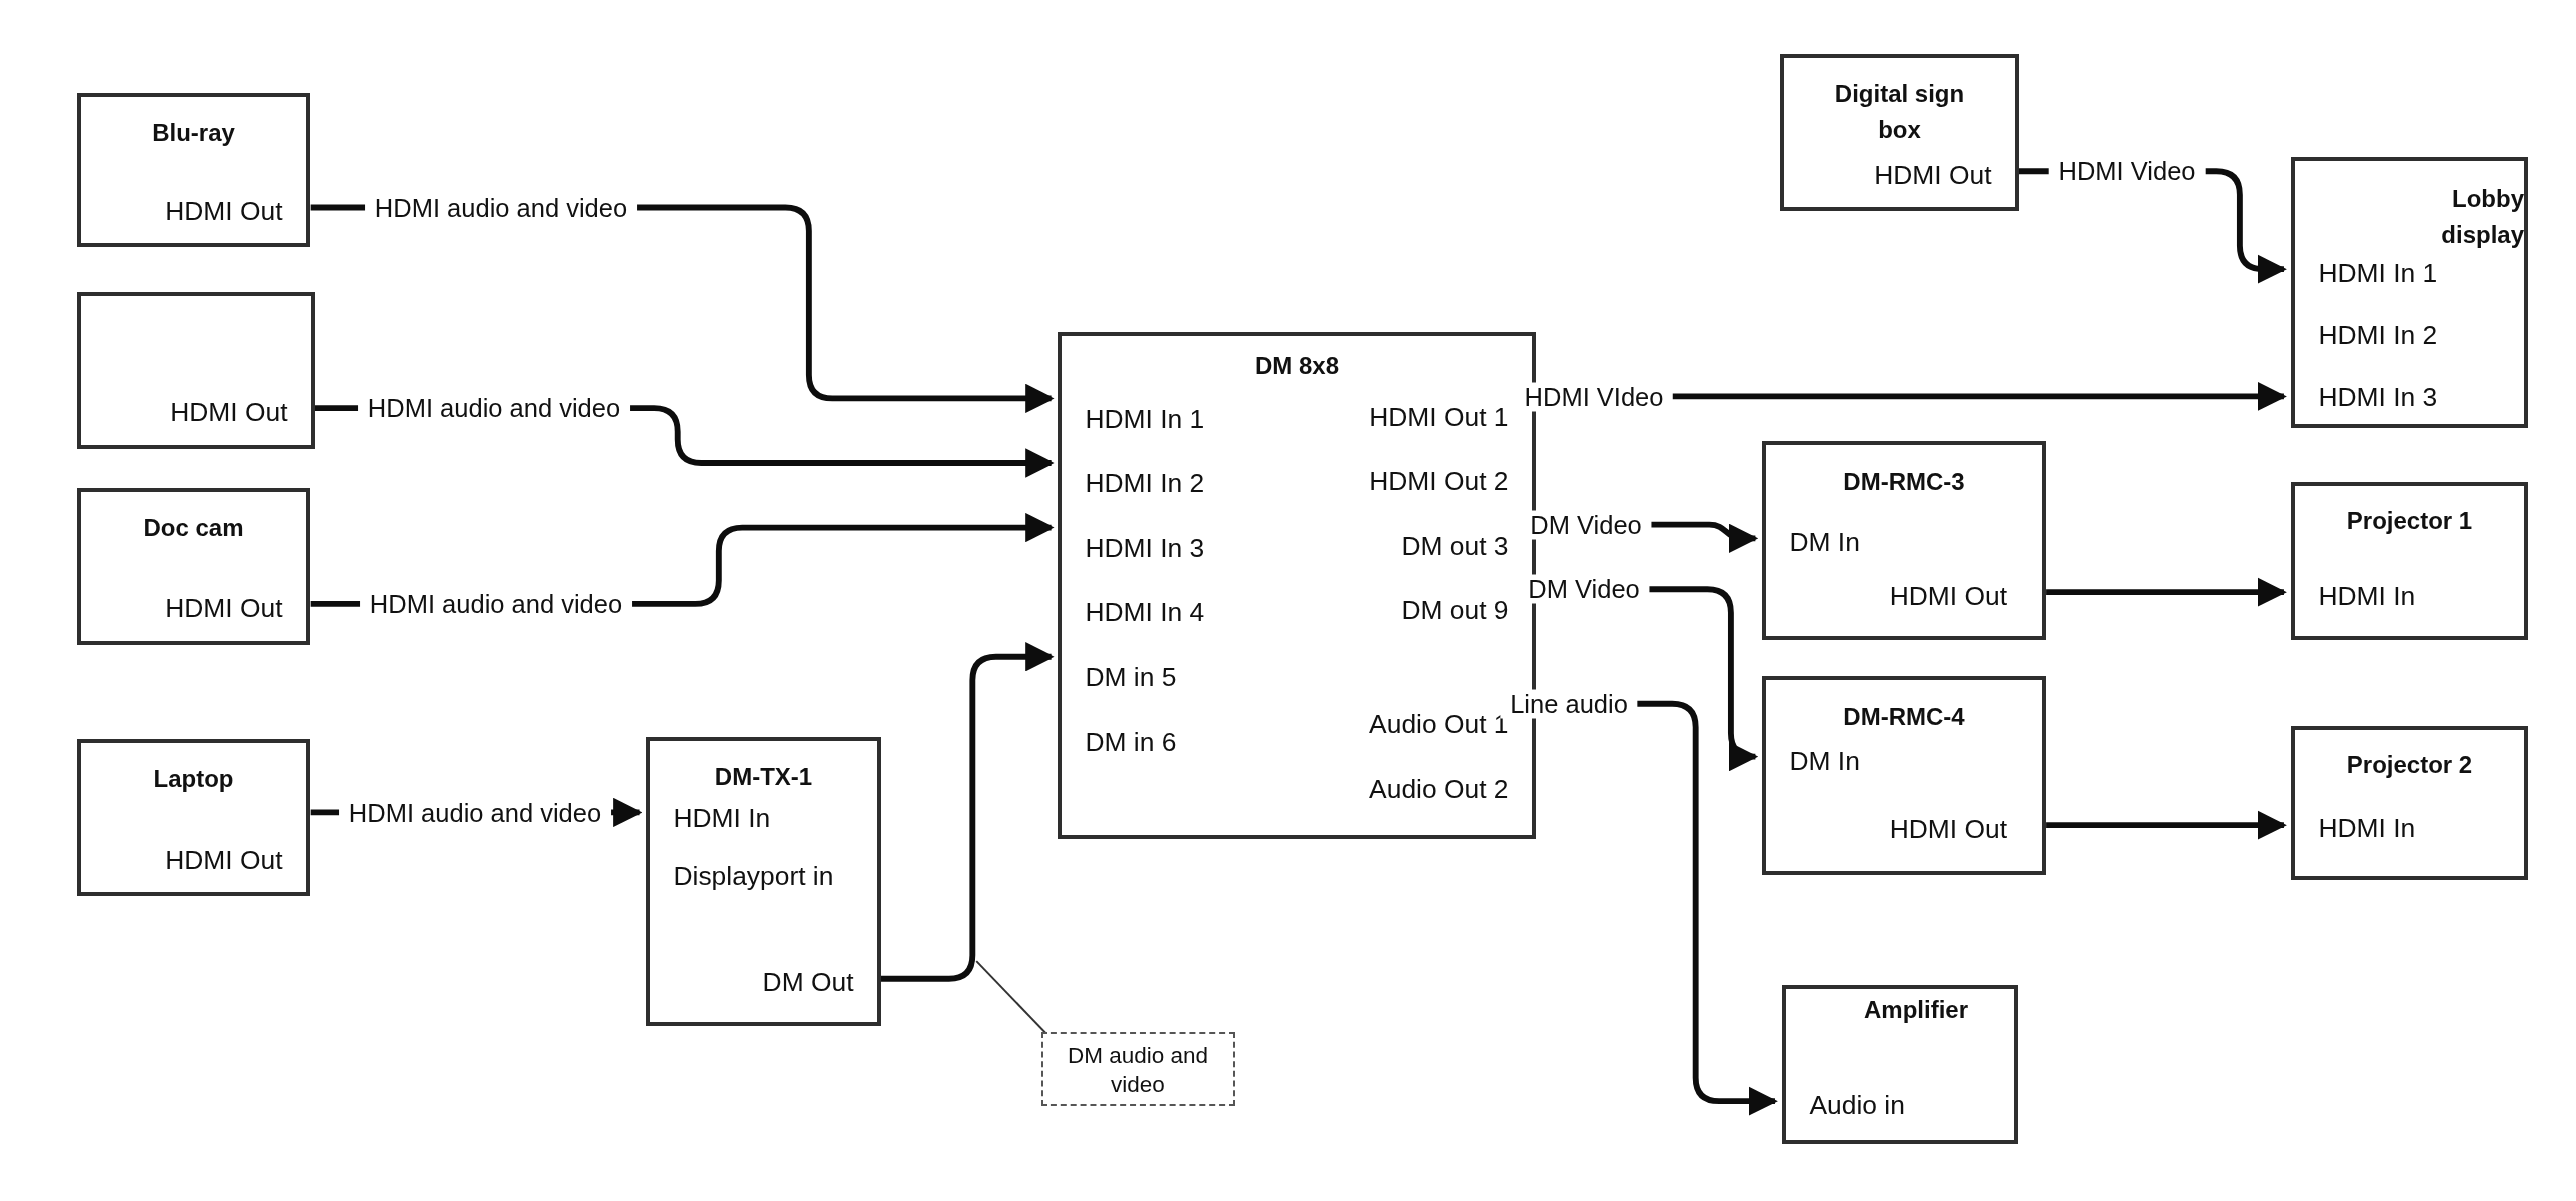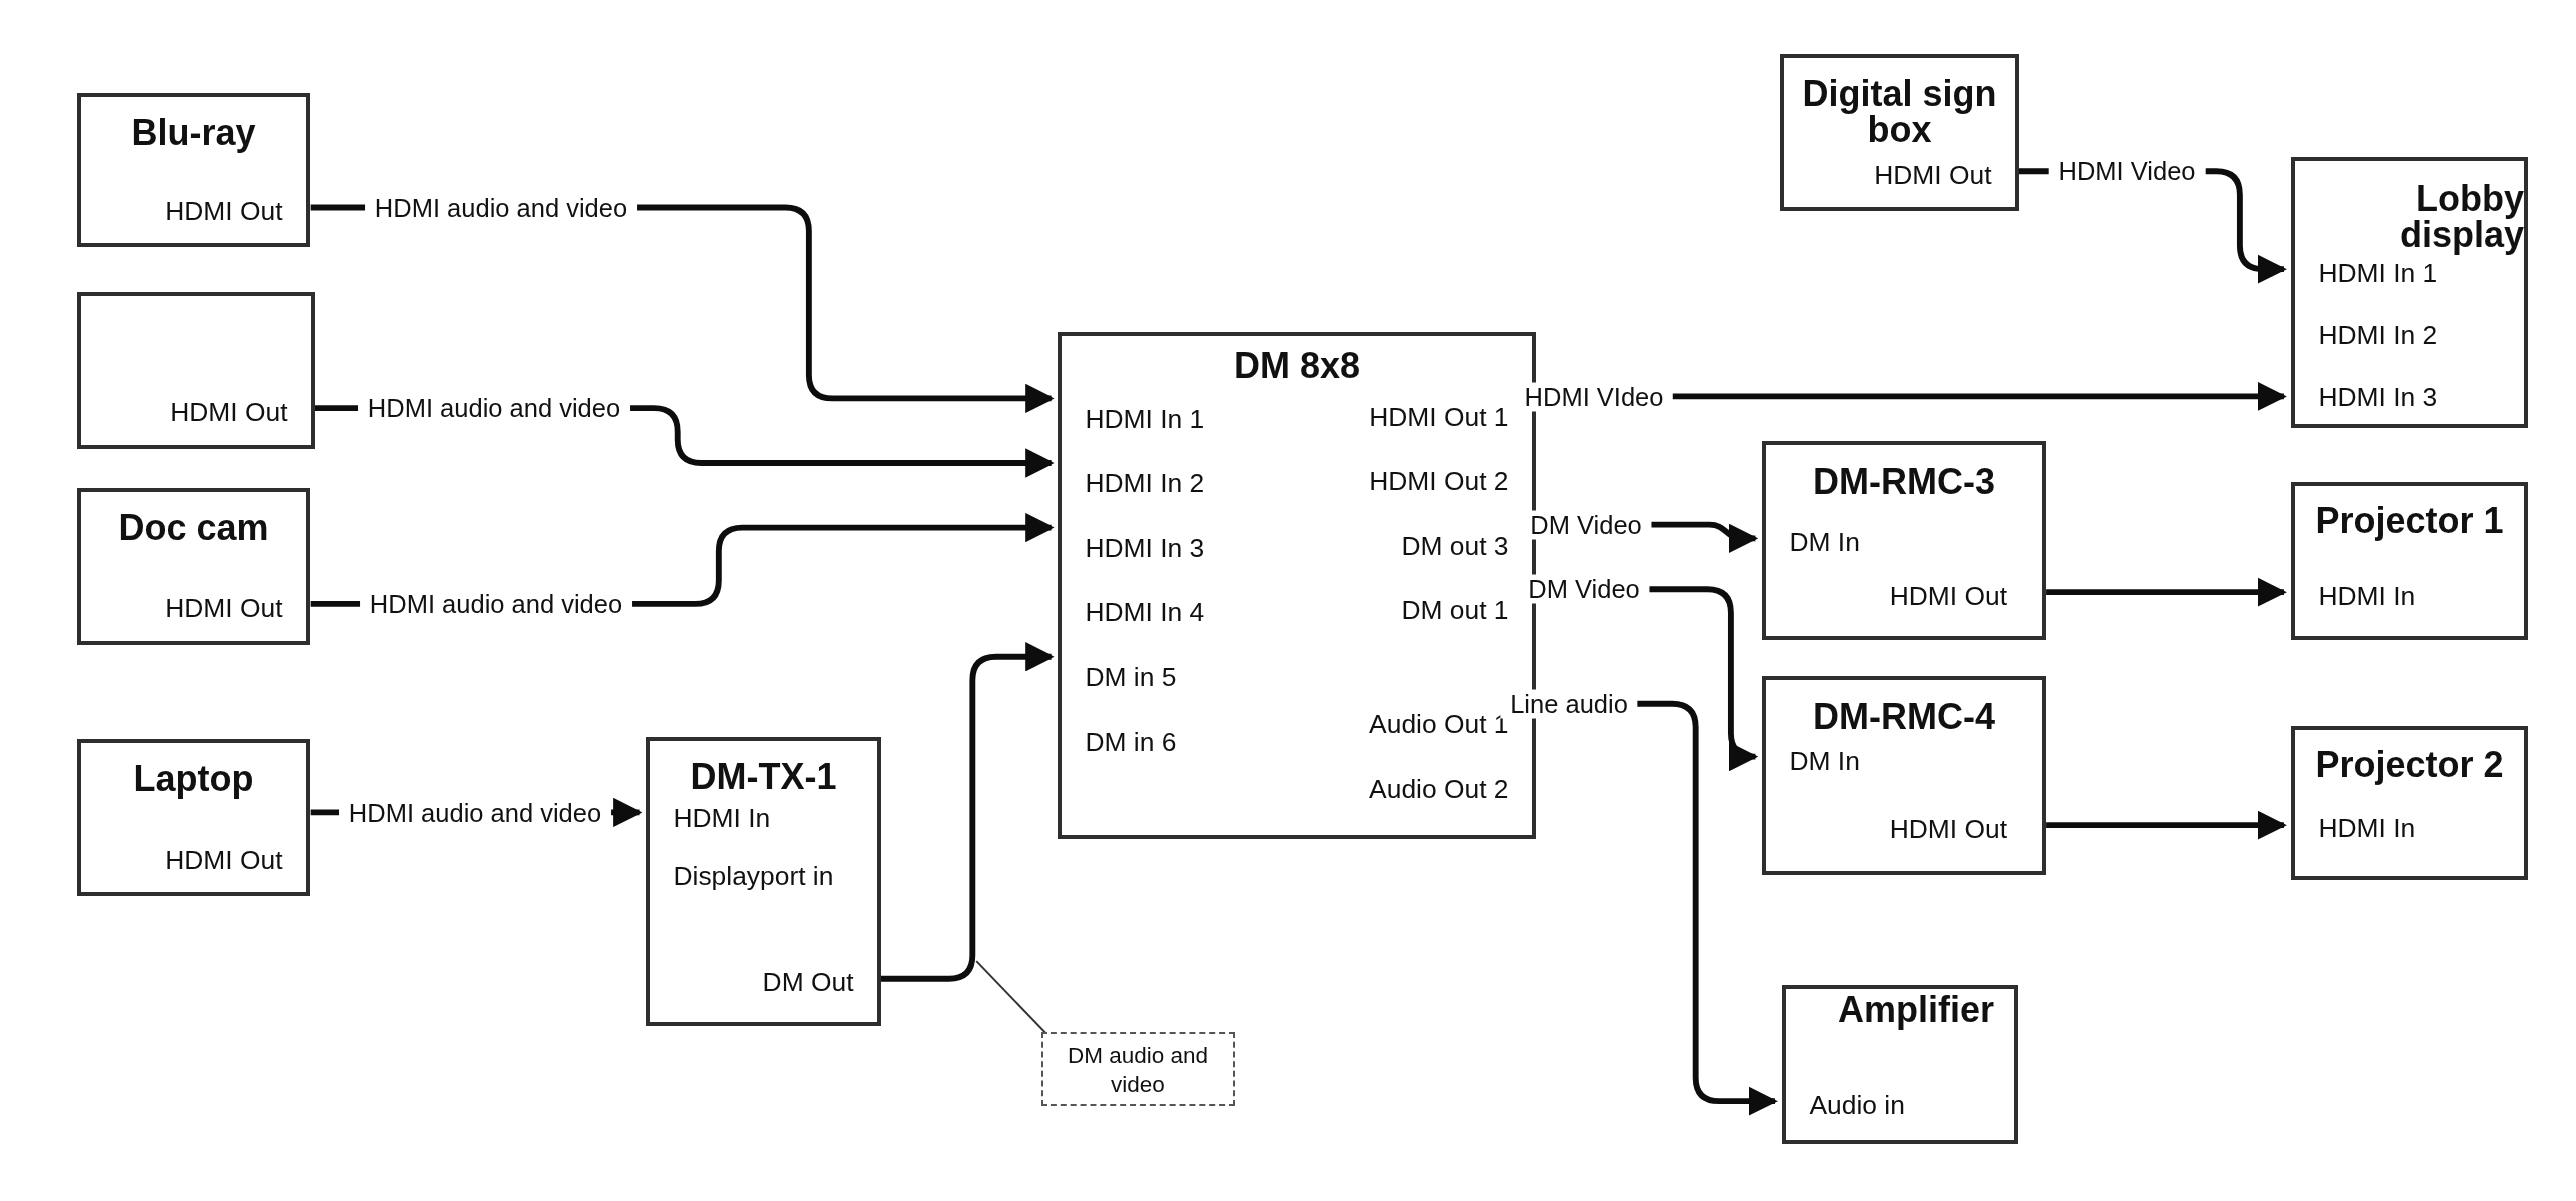--- a/index.html
+++ b/index.html
@@ -15,21 +15,21 @@
   .node{
     position:absolute;
     background:#ffffff;
     border:4.9px solid #2e2e2e;
     box-sizing:border-box;
   }
   .node-title{
     position:absolute;left:0;right:0;
     text-align:center;
     font-weight:bold;
-    font-size:36px;line-height:36px;
+    font-size:24px;line-height:36px;
     white-space:nowrap;
   }
   .port{
     position:absolute;
     font-size:26.4px;height:33px;line-height:33px;
     white-space:nowrap;
   }
   .port.pleft{left:23.5px;text-align:left;}
   .port.pright{right:23.5px;text-align:right;}
   .cable-label{
@@ -118,21 +118,21 @@
       </div>
     <div class="port pleft" style="top:67px;">HDMI In 1</div>
     <div class="port pleft" style="top:131px;">HDMI In 2</div>
     <div class="port pleft" style="top:196px;">HDMI In 3</div>
     <div class="port pleft" style="top:260px;">HDMI In 4</div>
     <div class="port pleft" style="top:325px;">DM in 5</div>
     <div class="port pleft" style="top:390px;">DM in 6</div>
     <div class="port pright" style="top:65px;">HDMI Out 1</div>
     <div class="port pright" style="top:129px;">HDMI Out 2</div>
     <div class="port pright" style="top:194px;">DM out 3</div>
-    <div class="port pright" style="top:258px;">DM out 1</div>
+    <div class="port pright" style="top:258px;">DM out 9</div>
     <div class="port pright" style="top:372px;">Audio Out 1</div>
     <div class="port pright" style="top:437px;">Audio Out 2</div>
   </div>
 
   <div class="node" style="left:1780px;top:54px;width:239px;height:157px;">
     <div class="node-title" style="top:17.6px;">
       <div>Digital sign</div>
       <div>box</div>
     </div>
     <div class="port pright" style="top:101px;">HDMI Out</div>

